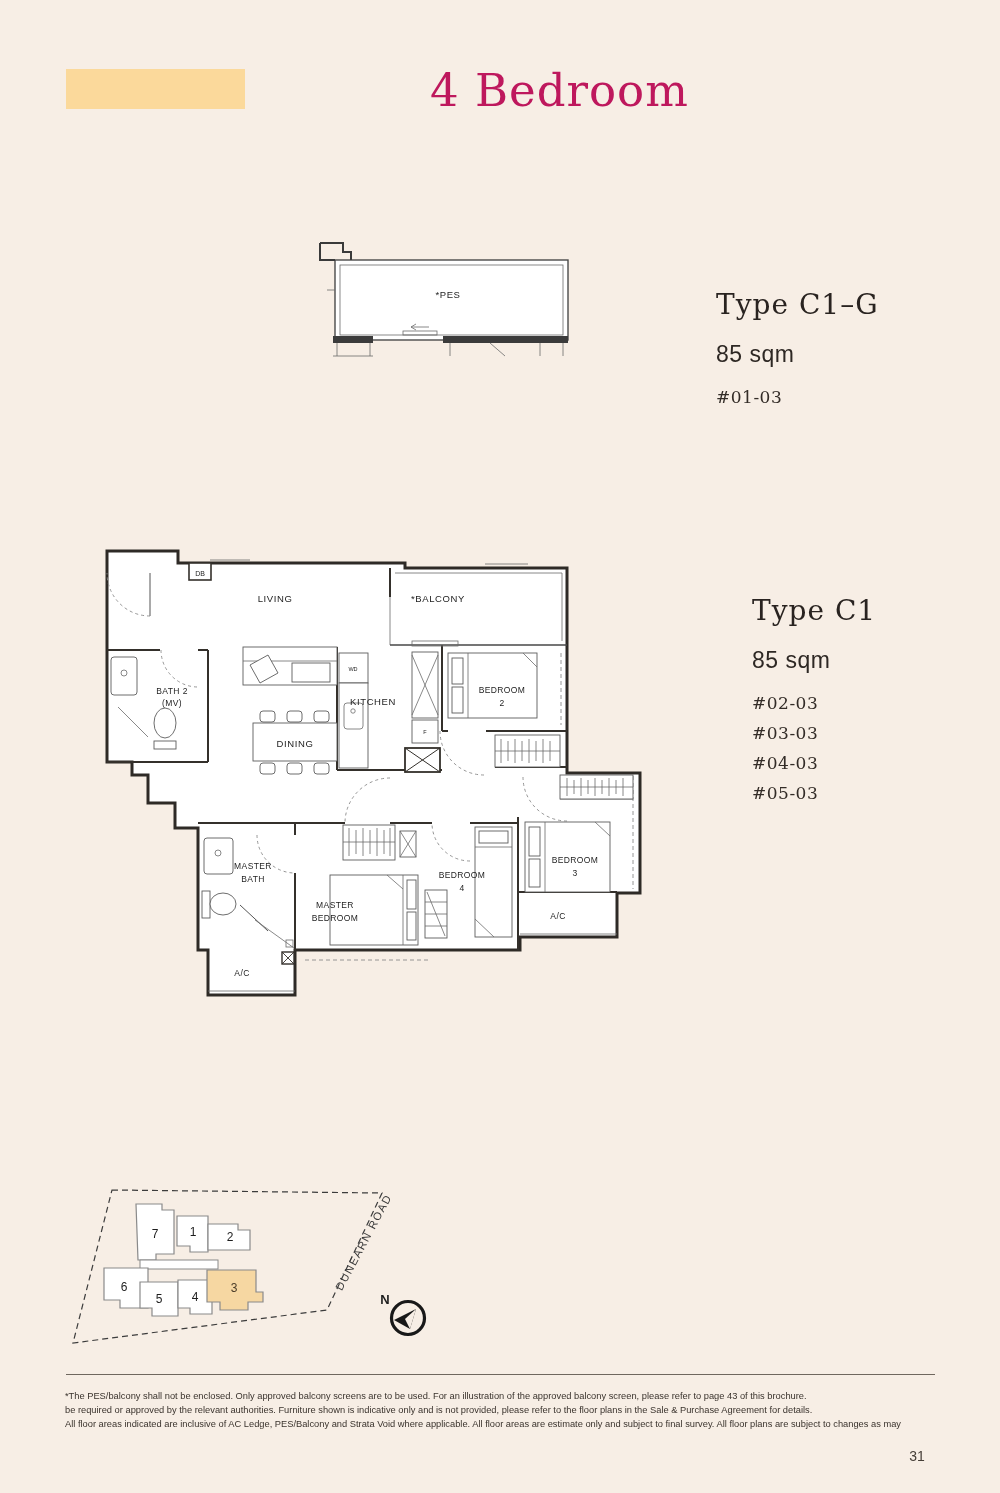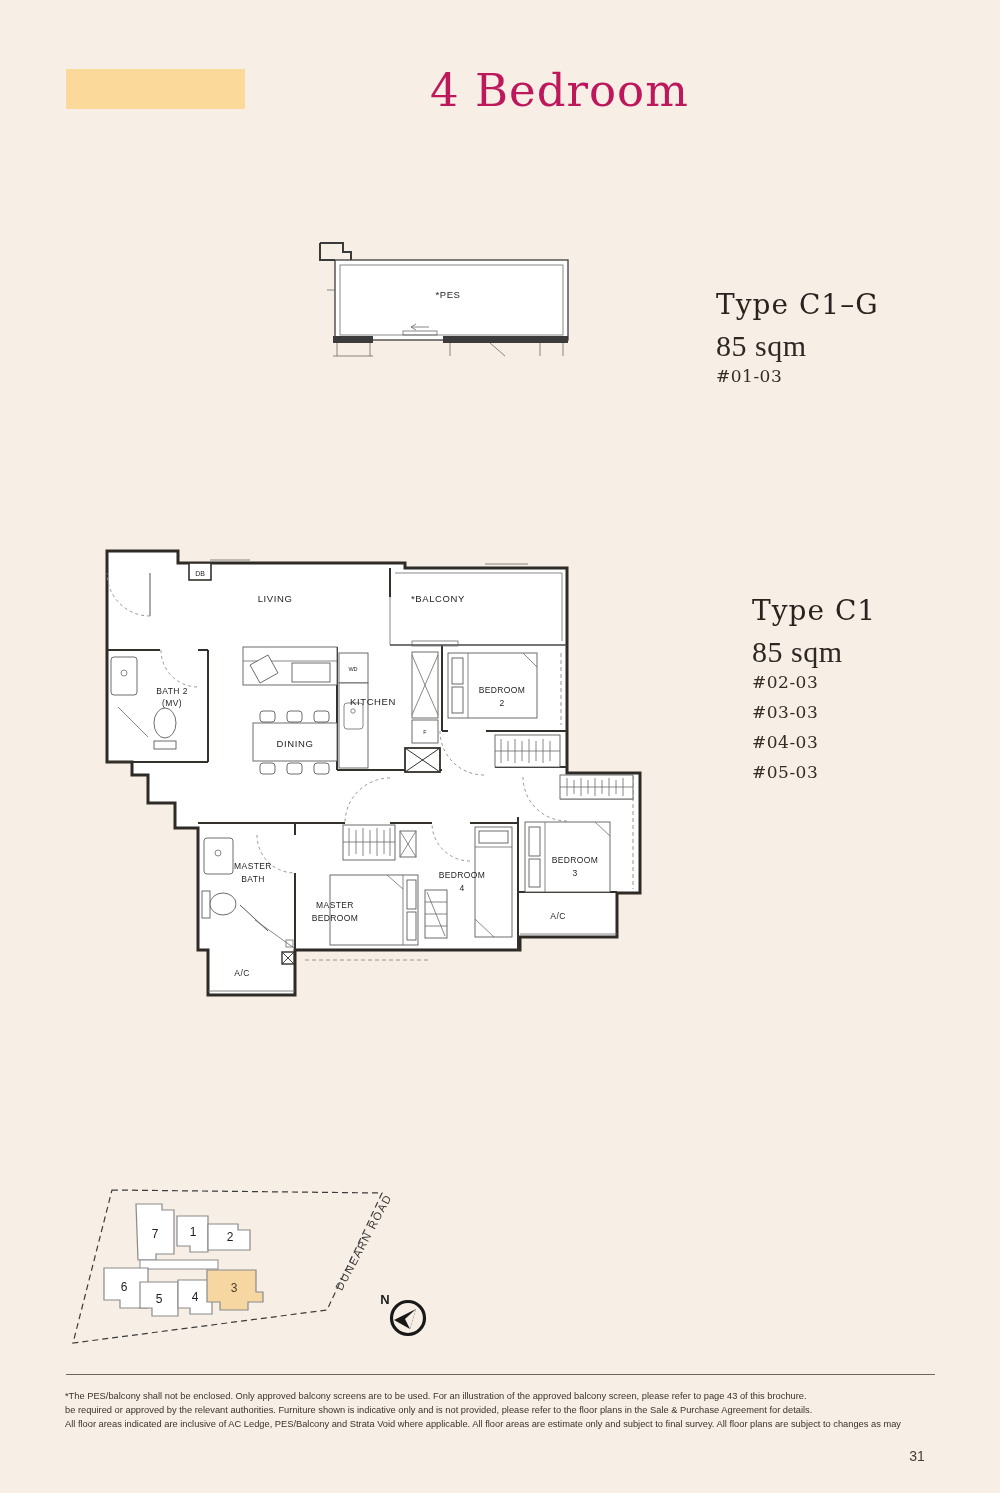--- a/index.html
+++ b/index.html
@@ -17,24 +17,24 @@
     left:430px;top:66px;width:500px;text-align:left;
     font-family:"DejaVu Serif", serif;font-weight:400;
     font-size:45px;line-height:1.1;color:#be185d;letter-spacing:1px;
   }
   .type-block{width:260px;}
   .type-title{
     font-family:"DejaVu Serif", serif;font-weight:400;
     font-size:28px;color:#292320;letter-spacing:1px;line-height:1;margin-top:45px;
   }
   .type-area{
-    font-family:Liberation Serif, serif;font-weight:400;
-    font-size:30px;color:#2e2824;letter-spacing:0.5px;line-height:1;margin-top:12px;
-  }
-  .stack-list{}
+    font-family:Liberation Sans, sans-serif;font-weight:400;
+    font-size:23px;color:#2e2824;letter-spacing:0.5px;line-height:1;margin-top:24px;
+  }
+  .stack-list{margin-top:16px;}
   .stack-item{
     font-family:"DejaVu Serif", serif;
     font-size:17px;color:#332c27;line-height:30px;letter-spacing:0.5px;
   }
   .divider{left:66px;top:1374px;width:869px;height:1px;background:#6f675e;}
   .disclaimer{left:65px;top:1389px;width:890px;}
   .disclaimer div{
     font-size:9.3px;line-height:14px;color:#3a332d;white-space:nowrap;
   }
   .page-num{left:900px;top:1448px;width:34px;text-align:center;font-size:14px;color:#453e37;}

